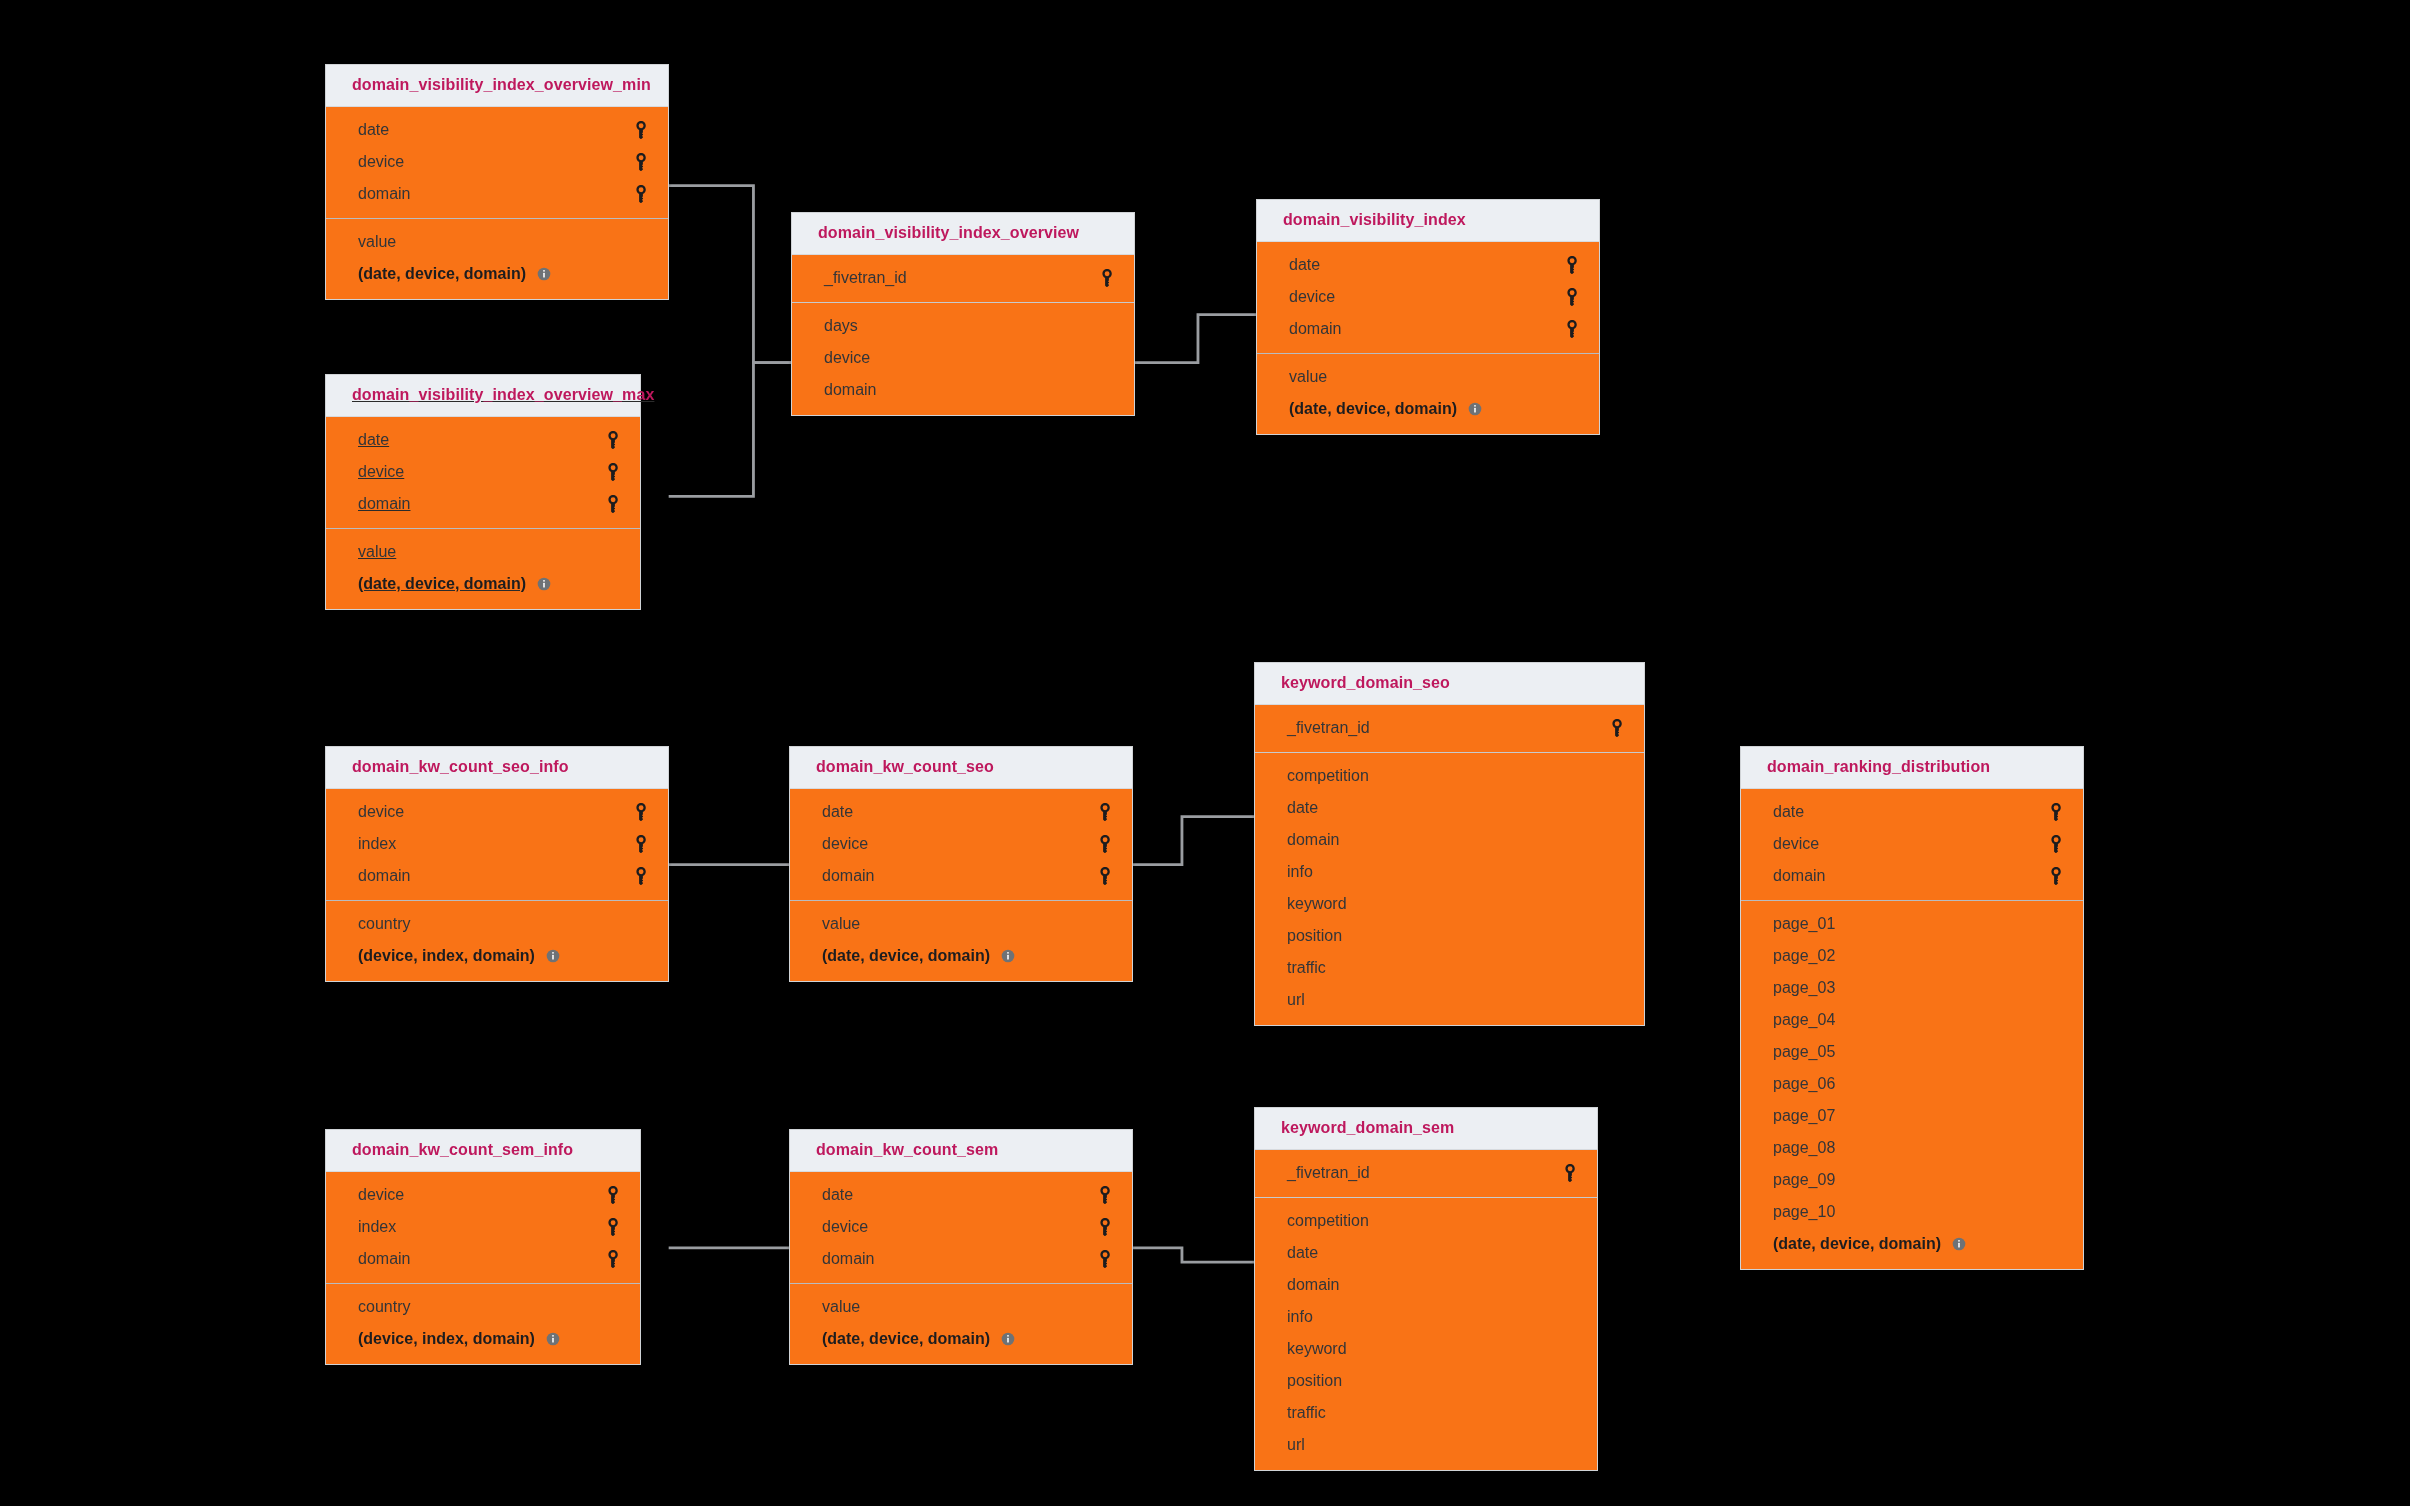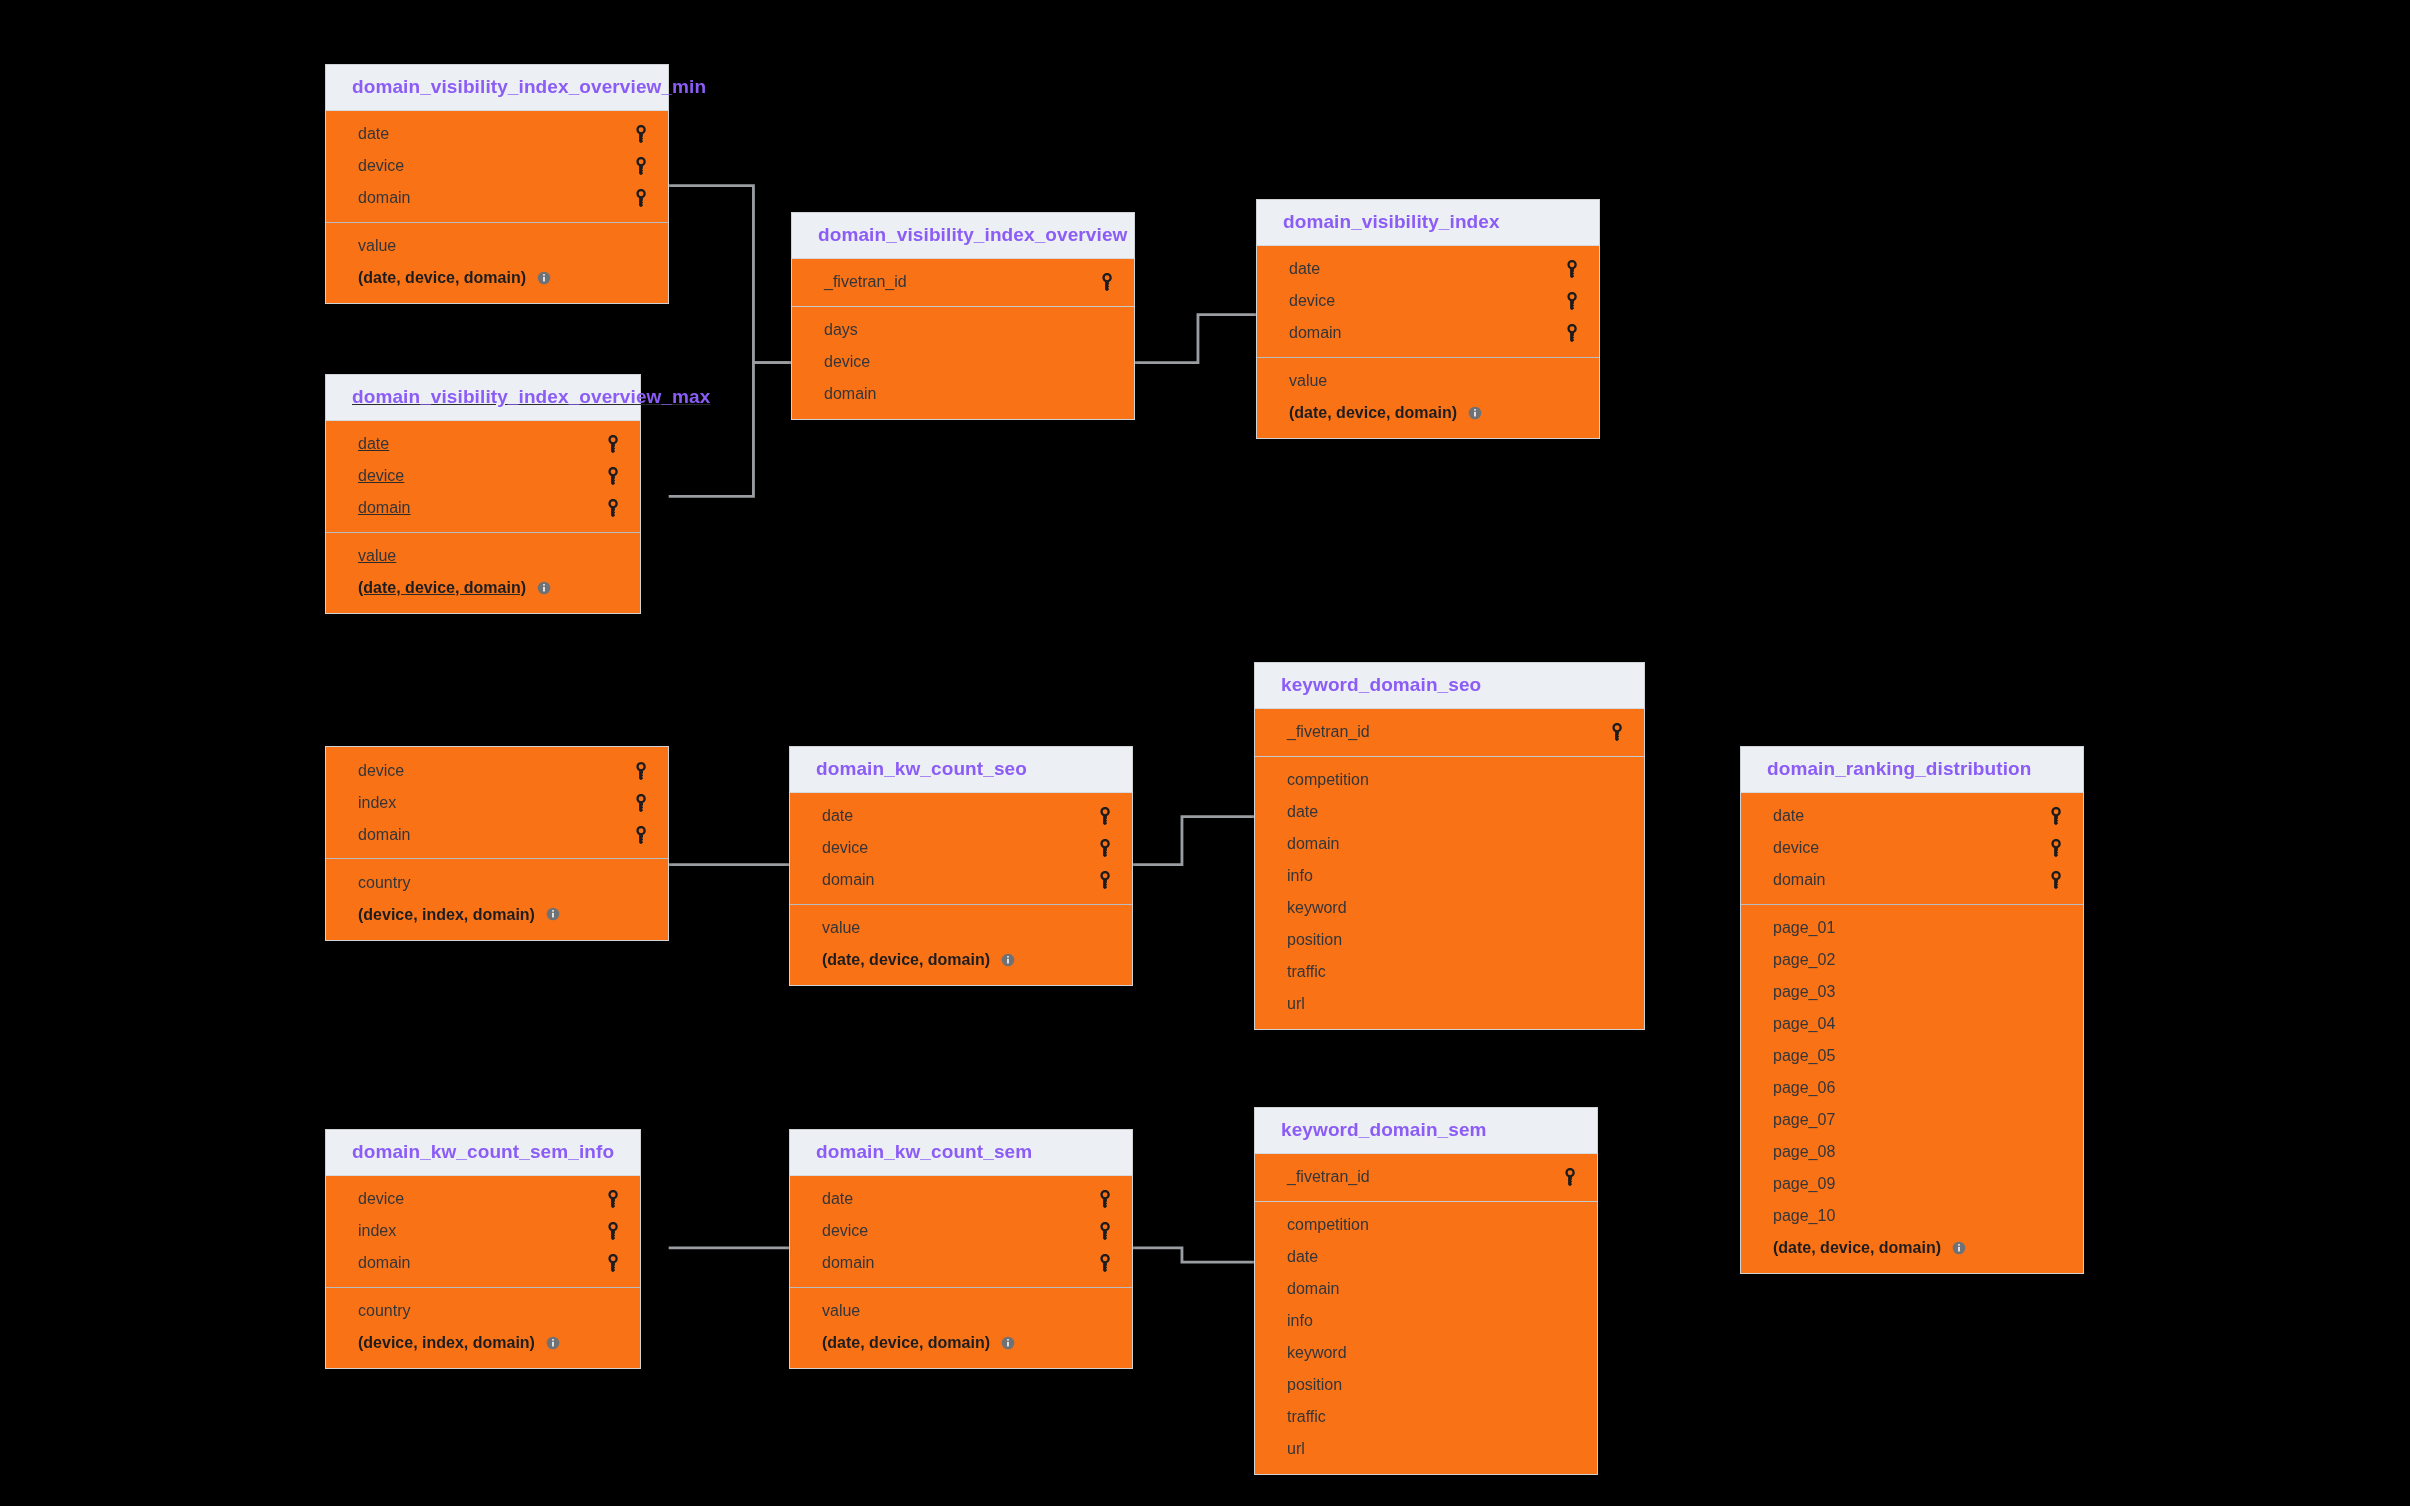--- a/index.html
+++ b/index.html
@@ -20,22 +20,22 @@
     background: #ffffff;
     border: 0.9px solid #d0d3d6;
     box-shadow: 0 0.9px 2.8px rgba(0,0,0,0.35);
     font-size: 16px;
     color: #2b2b2b;
   }
   .entity-header {
     background: #eceff3;
     border-bottom: 0.9px solid #d7dade;
     font-weight: bold;
-    font-size: 19px;
-    color: #8b5cf6;
+    font-size: 16px;
+    color: #be185d;
     padding: 11.3px 0 11.3px 26px;
     letter-spacing: 0.1px;
     white-space: nowrap;
   }
   .rows { background:#f97316; }
   .row {
     display: flex;
     align-items: center;
     justify-content: space-between;
     height: 32px;
@@ -249,20 +249,21 @@
                     <rect x="7.1" y="6.6" width="1.8" height="5.3" rx="0.6" fill="#ffffff"></rect>
                     <circle cx="8" cy="4.4" r="1.05" fill="#ffffff"></circle>
                   </svg></span>
               </span>
             </div>
             <div class="spacer-bot"></div>
           </div>
         </div>
       </div>
       <div class="entity" style="left: 325px; top: 746px; width: 344px;">
+        <div class="entity-header">domain_kw_count_seo_info</div>
         <div class="rows">
           <div class="pk-group">
             <div class="spacer-top"></div>
             <div class="row">
               <span class="col-name">device</span>
               <span>
                 <svg class="key-icon" viewBox="0 0 13 19" xmlns="http://www.w3.org/2000/svg">
                   <path fill="#1c1c1e" d="M6.5 0C3.74 0 1.5 2.24 1.5 5c0 2.0 1.18 3.73 2.88 4.53V17.2c0 .3.13.58.36.77l1.27 1.0c.28.22.7.2.96-.05l1.4-1.3c.3-.28.3-.76 0-1.04l-.93-.87.93-.87c.3-.28.3-.76 0-1.04l-.93-.87.93-.87c.22-.2.22-.5.05-.72V9.53C10.32 8.73 11.5 7.0 11.5 5 11.5 2.24 9.26 0 6.5 0zm0 2.4A2.6 2.6 0 1 1 6.5 7.6 2.6 2.6 0 0 1 6.5 2.4z"></path>
                 </svg>
               </span>

